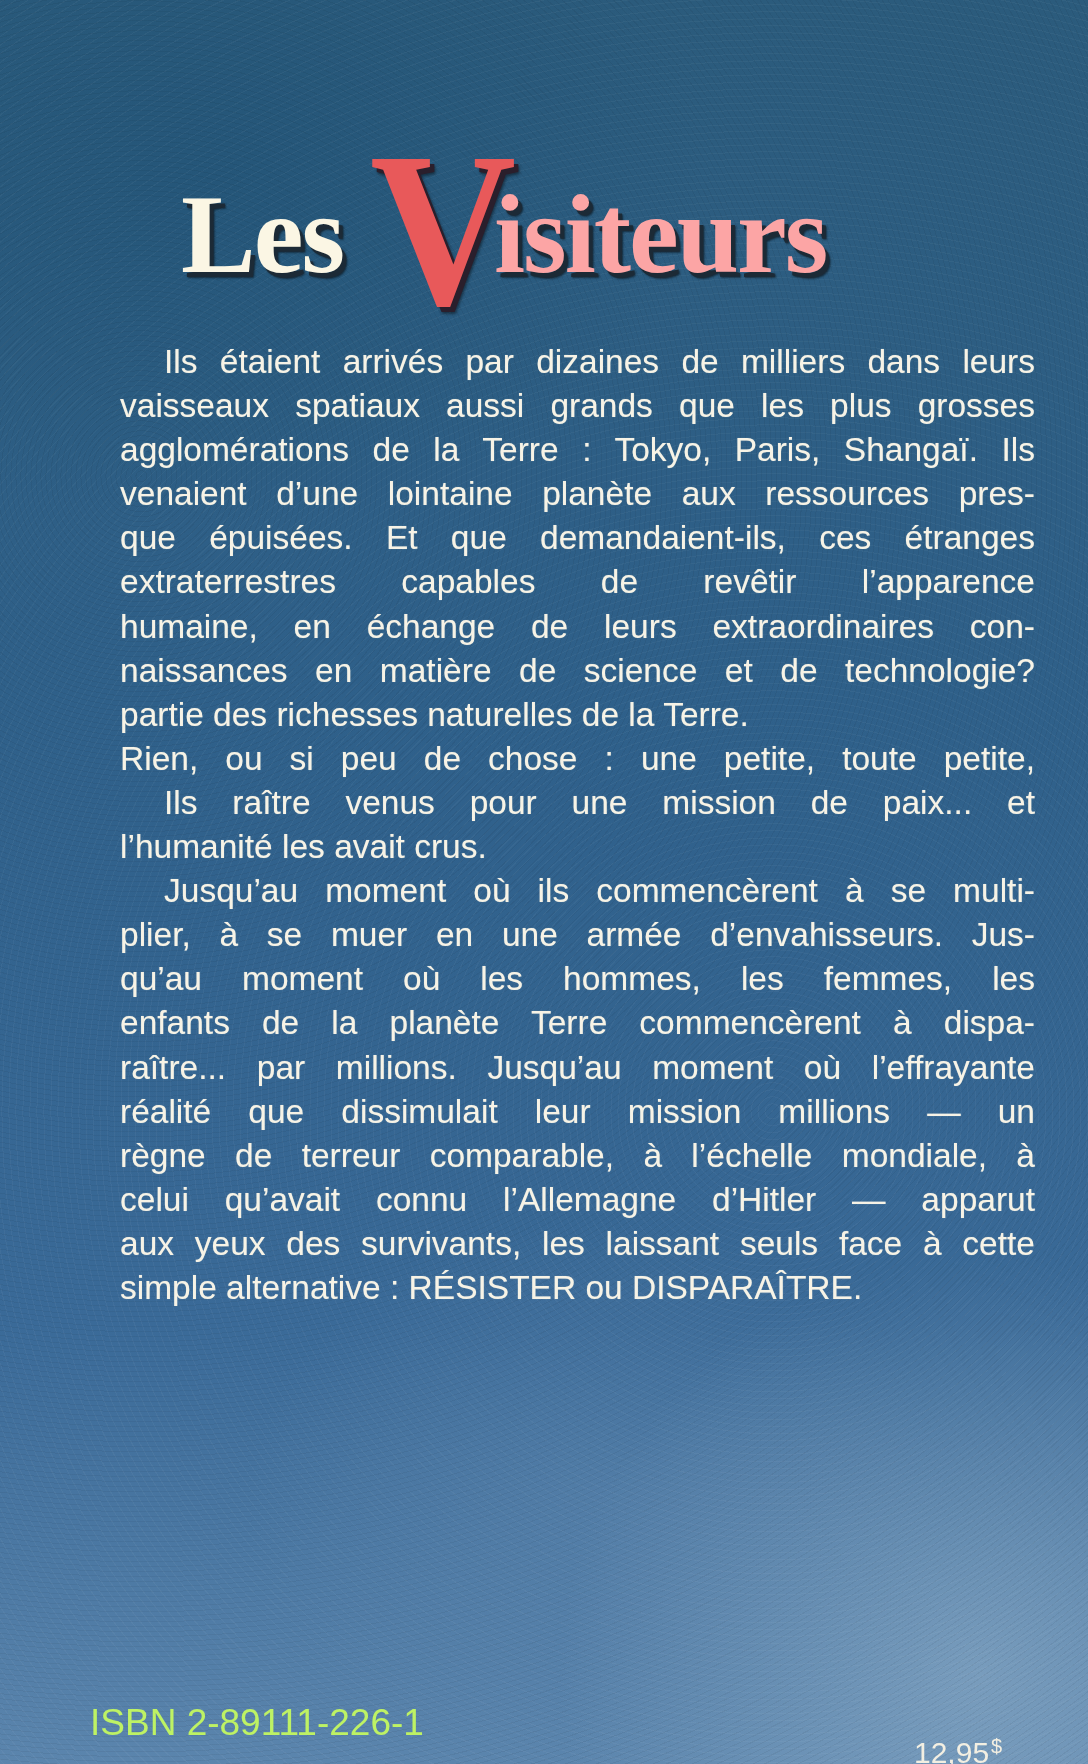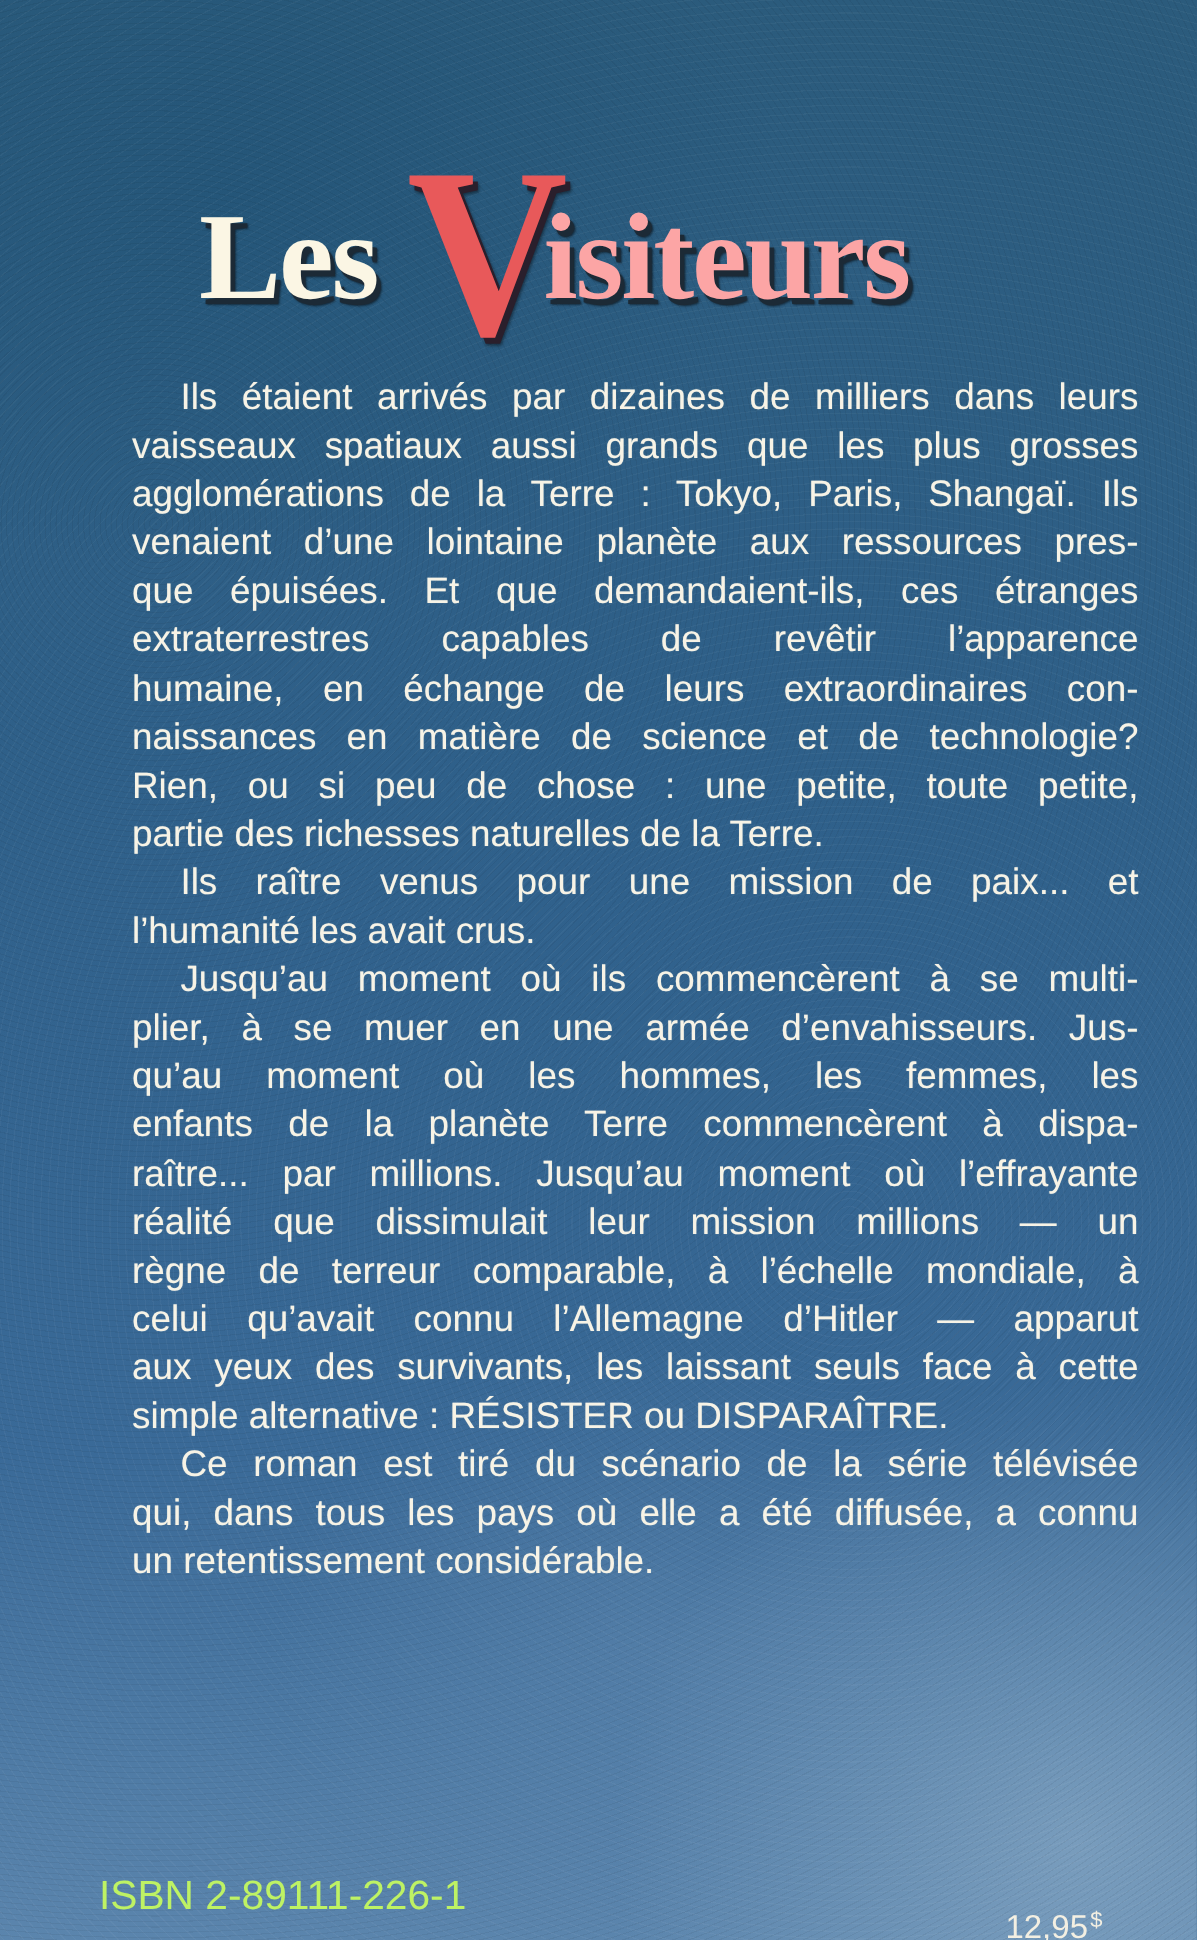--- a/index.html
+++ b/index.html
@@ -137,45 +137,40 @@
 
   <div>
     <span class="line indent">Ils étaient arrivés par dizaines de milliers dans leurs</span>
     <span class="line">vaisseaux spatiaux aussi grands que les plus grosses</span>
     <span class="line">agglomérations de la Terre : Tokyo, Paris, Shangaï. Ils</span>
     <span class="line">venaient d’une lointaine planète aux ressources pres-</span>
     <span class="line">que épuisées. Et que demandaient-ils, ces étranges</span>
     <span class="line">extraterrestres capables de revêtir l’apparence</span>
     <span class="line">humaine, en échange de leurs extraordinaires con-</span>
     <span class="line">naissances en matière de science et de technologie?</span>
+    <span class="line last">partie des richesses naturelles de la Terre.</span>
     <span class="line">Rien, ou si peu de chose : une petite, toute petite,</span>
-    <span class="line last">partie des richesses naturelles de la Terre.</span>
   </div>
 
   <div>
     <span class="line indent">Ils raître venus pour une mission de paix... et</span>
     <span class="line last">l’humanité les avait crus.</span>
   </div>
 
   <div>
     <span class="line indent">Jusqu’au moment où ils commencèrent à se multi-</span>
     <span class="line">plier, à se muer en une armée d’envahisseurs. Jus-</span>
     <span class="line">qu’au moment où les hommes, les femmes, les</span>
     <span class="line">enfants de la planète Terre commencèrent à dispa-</span>
     <span class="line">raître... par millions. Jusqu’au moment où l’effrayante</span>
     <span class="line">réalité que dissimulait leur mission millions — un</span>
     <span class="line">règne de terreur comparable, à l’échelle mondiale, à</span>
     <span class="line">celui qu’avait connu l’Allemagne d’Hitler — apparut</span>
     <span class="line">aux yeux des survivants, les laissant seuls face à cette</span>
     <span class="line last">simple alternative : RÉSISTER ou DISPARAÎTRE.</span>
   </div>
 
-  <div>
-    <span class="line indent">Ce roman est tiré du scénario de la série télévisée</span>
-    <span class="line">qui, dans tous les pays où elle a été diffusée, a connu</span>
-    <span class="line last">un retentissement considérable.</span>
-  </div>
 </div>
 
 <div class="isbn">ISBN 2-89111-226-1</div>
 <div class="price">
   <span>12,95</span><span class="price-currency">$</span>
 </div>
 
 </body></html>

